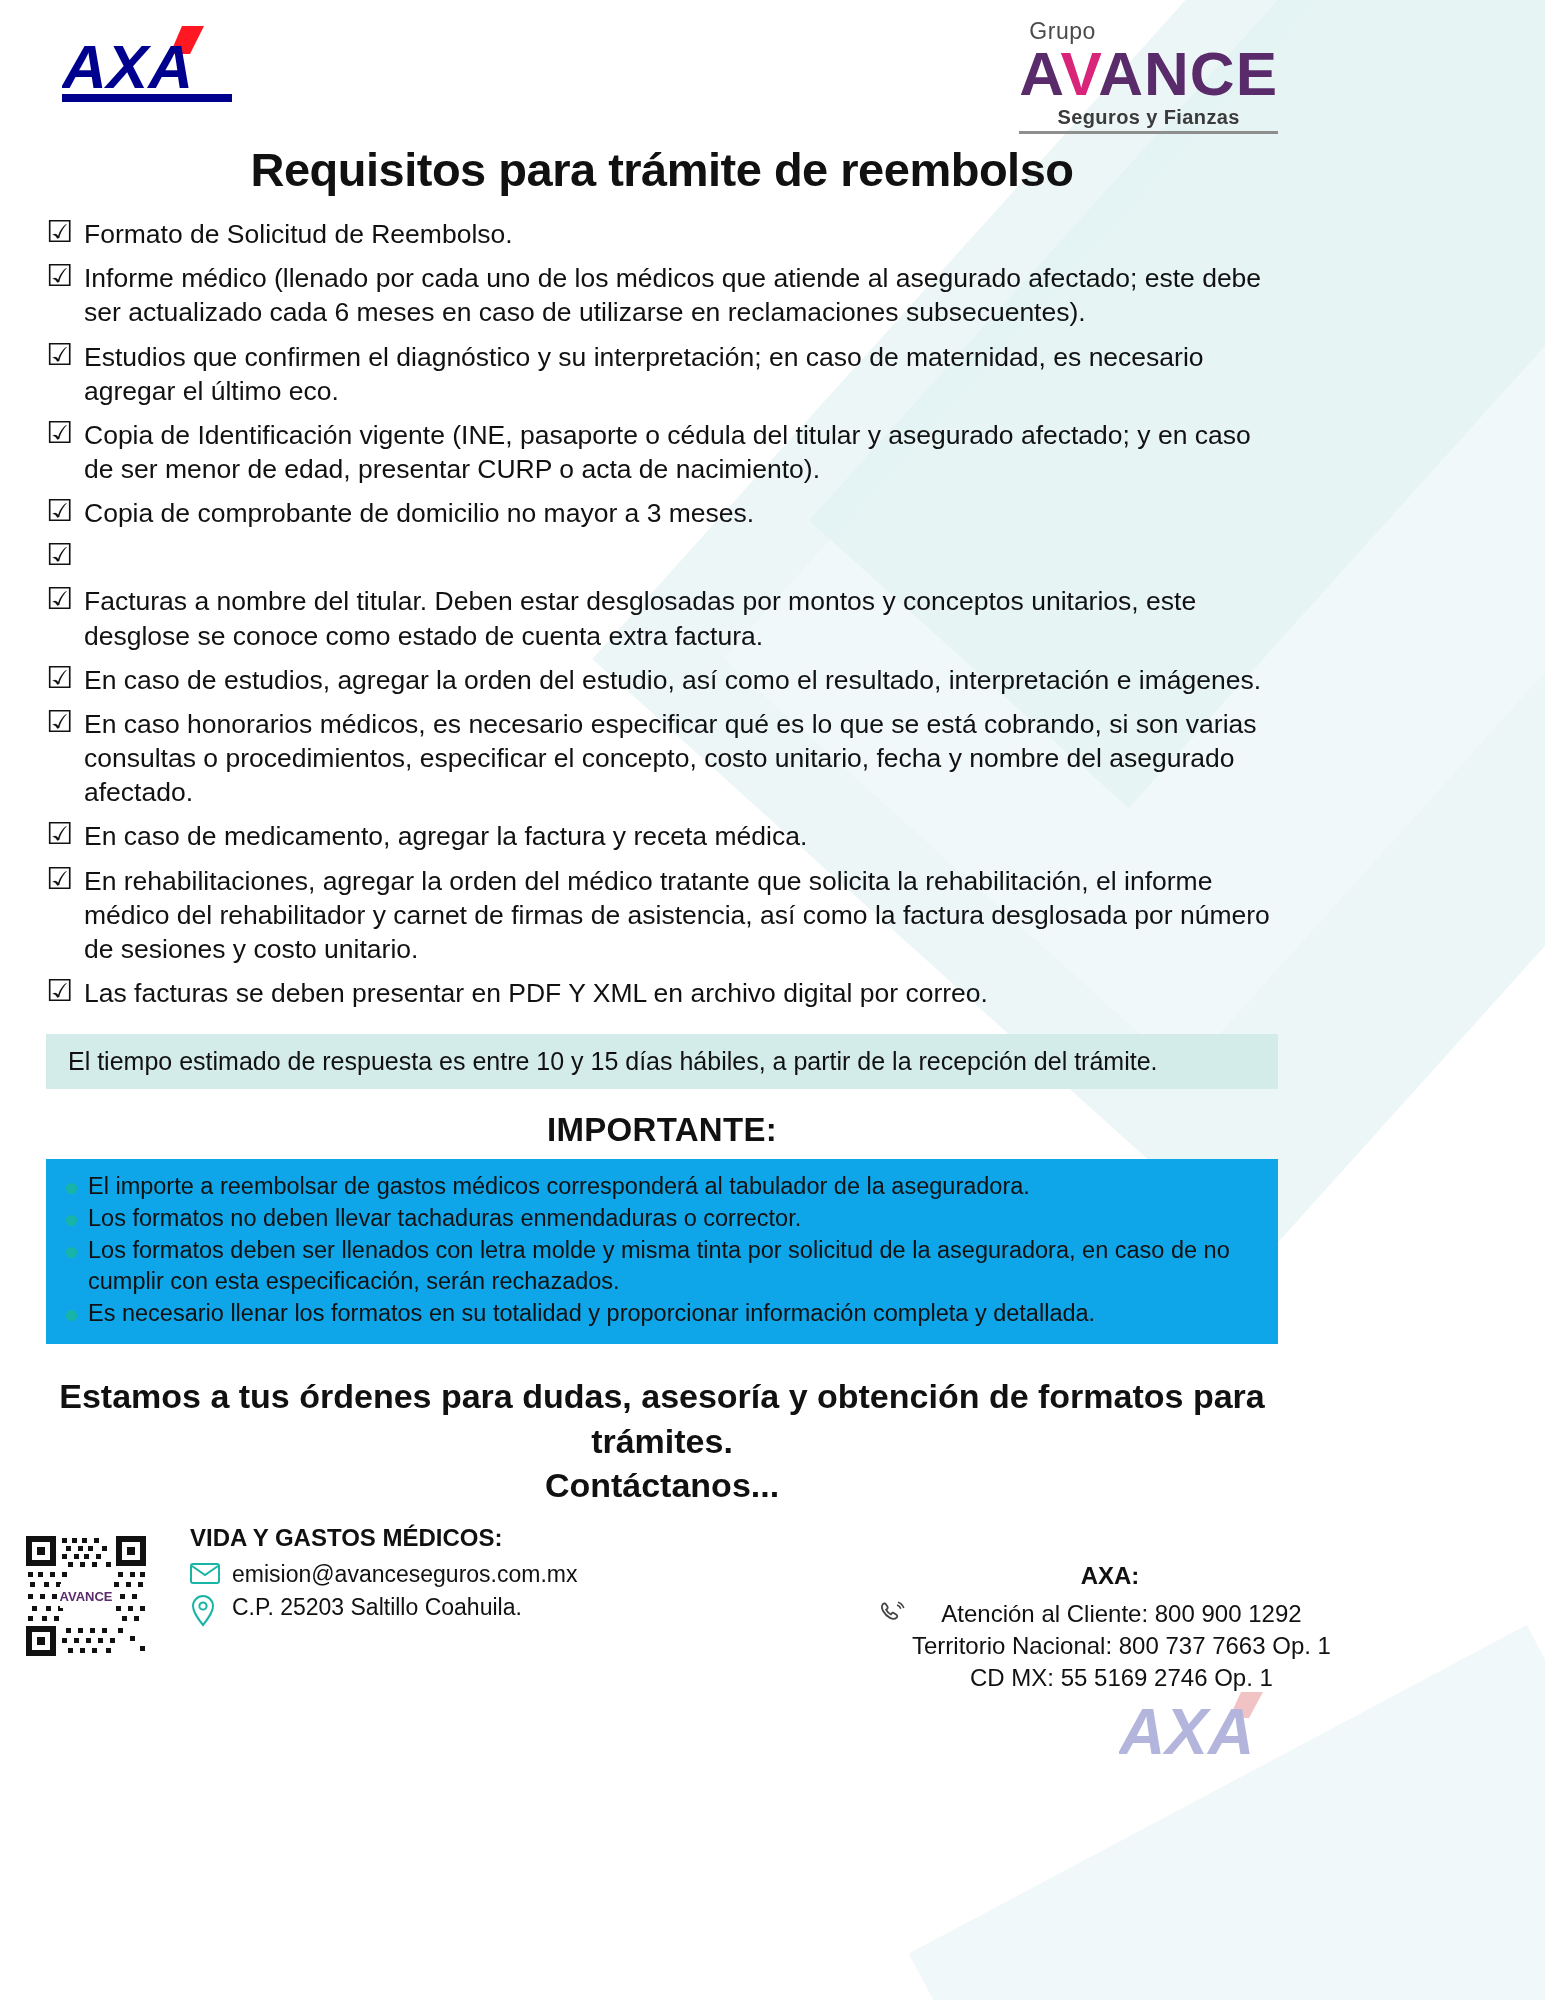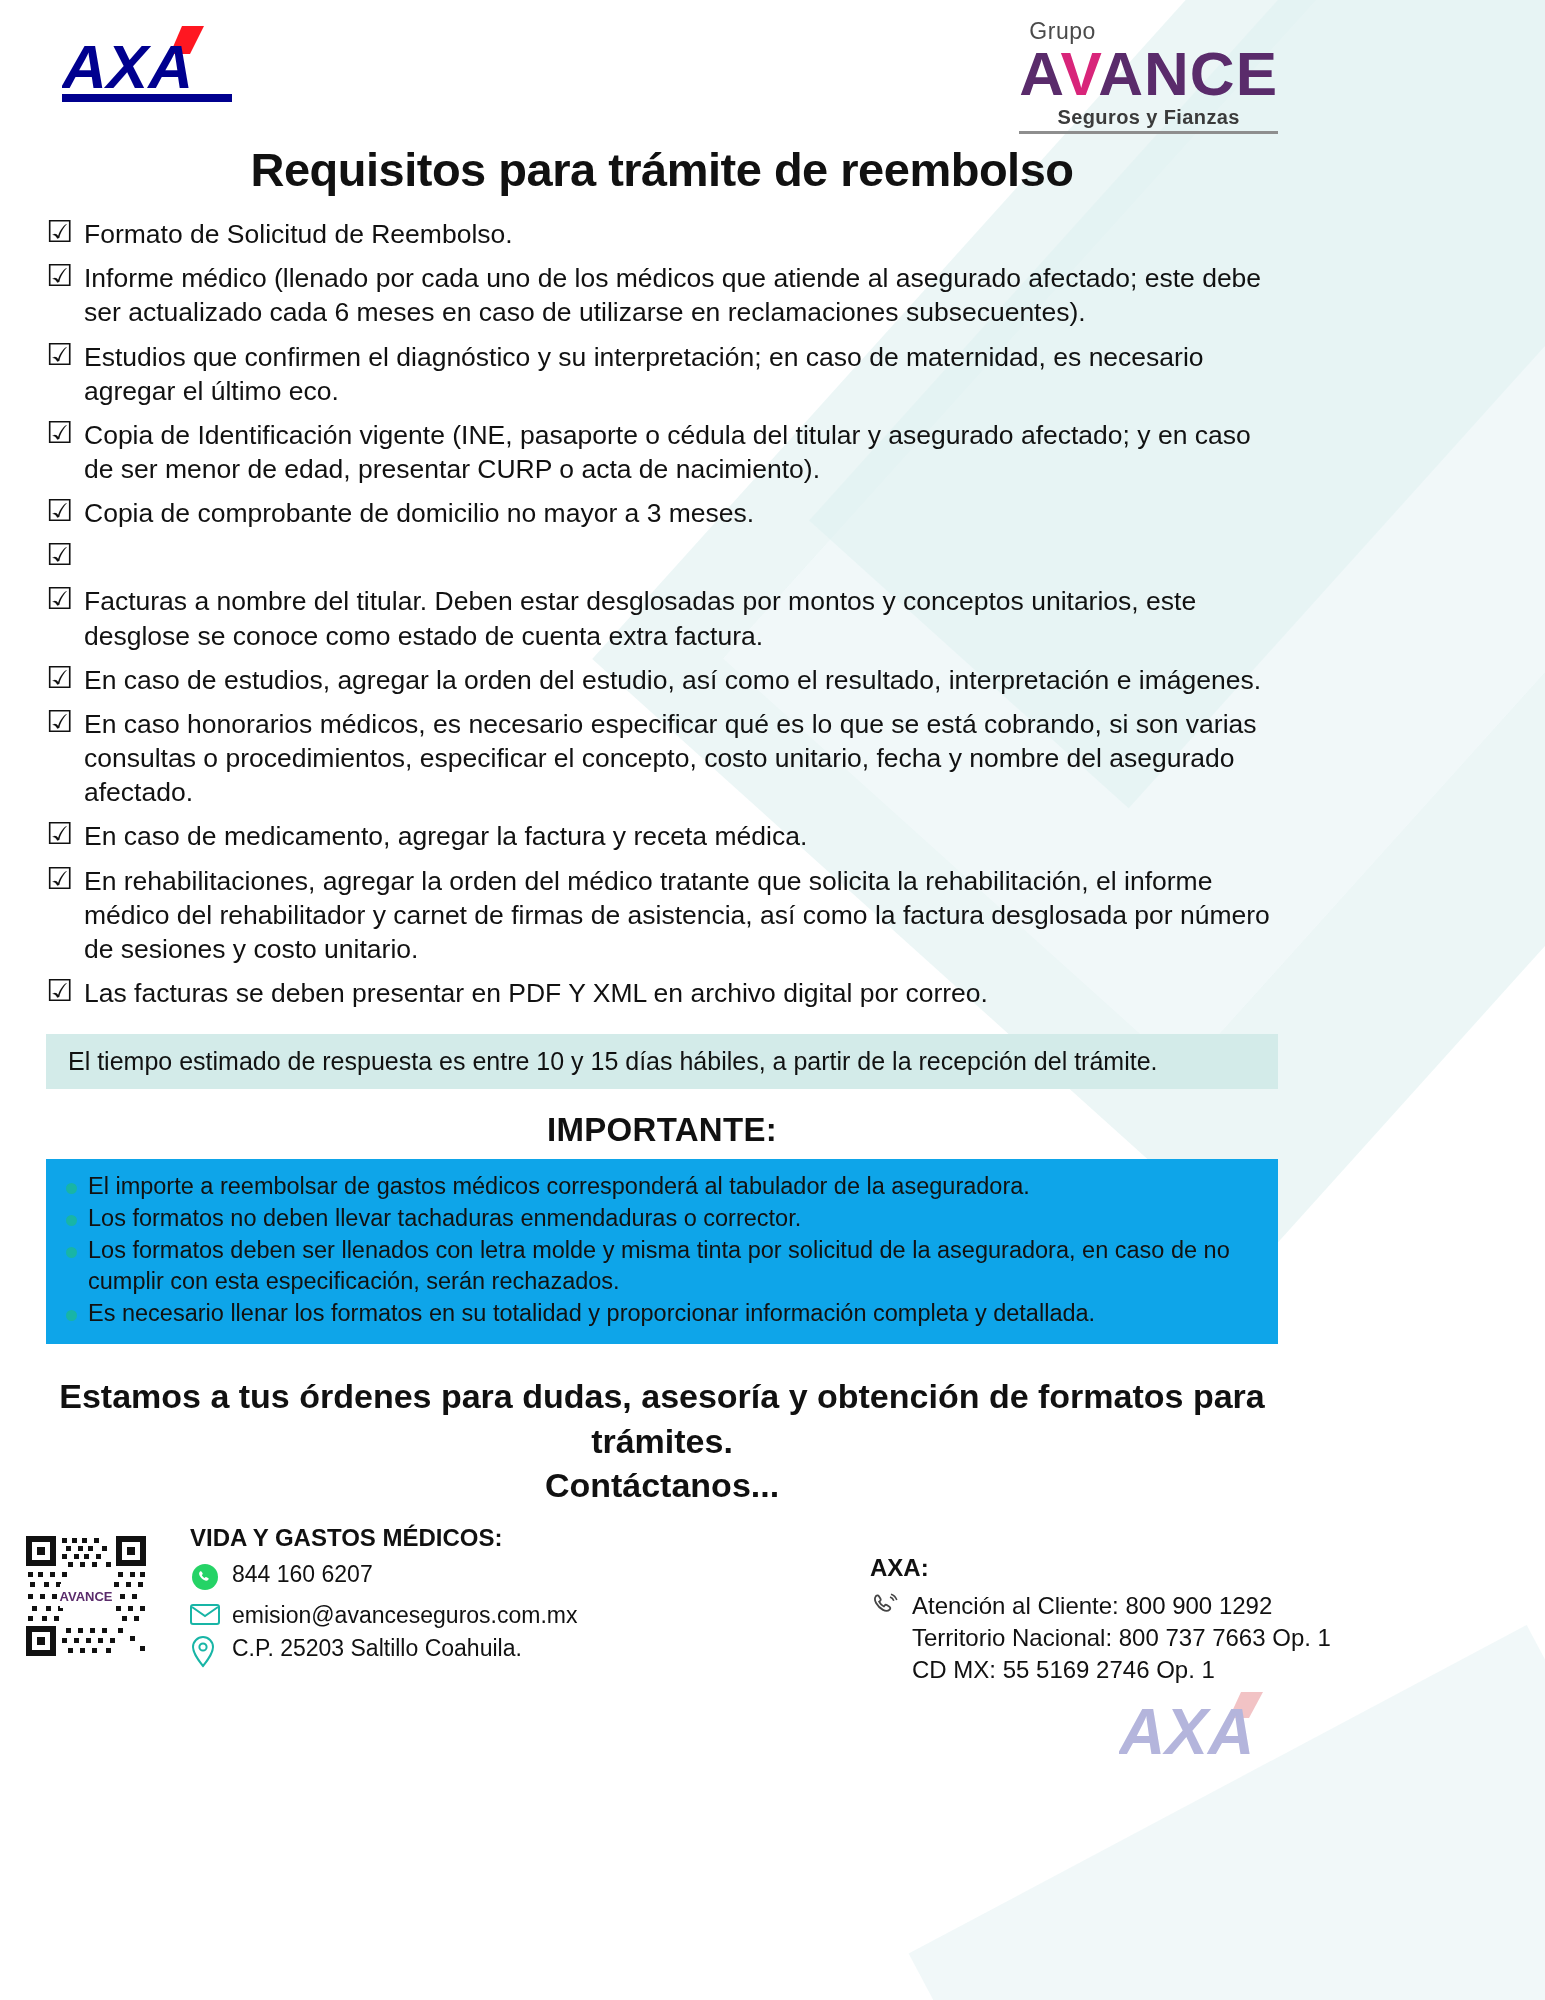--- a/index.html
+++ b/index.html
@@ -227,22 +227,23 @@
   }
   .col-vida {
     position: absolute;
     left: 190px;
     top: 0;
     width: 700px;
   }
   .col-axa {
     position: absolute;
     left: 870px;
-    top: 30px;
+    top: 38px;
     width: 480px;
+    text-align: center;
   }
   .col-title {
     font-size: 24px;
     font-weight: bold;
     color: #111;
     margin-bottom: 8px;
   }
   .contact-row {
     display: flex;
     align-items: flex-start;
@@ -481,29 +482,20 @@
             <rect x="118" y="114" width="5" height="5"></rect>
         </g>
         <rect x="38" y="52" width="52" height="24" fill="#ffffff"></rect>
         <text x="64" y="69" text-anchor="middle" font-family="Liberation Sans, sans-serif" font-size="13" font-weight="bold" fill="#5a2b6b">AVANCE</text>
       </svg>
     </div>
 
     <div class="col-vida">
       <div class="col-title">VIDA Y GASTOS MÉDICOS:</div>
 
-      <div class="contact-row">
-        <div class="c-icon">
-          <svg width="30" height="30" viewBox="0 0 30 30">
-            <circle cx="15" cy="15" r="13" fill="#25D366"></circle>
-            <path d="M10 9.5c.5-.5 1.3-.5 1.7.2l.9 1.6c.3.5.2 1-.2 1.3l-.6.5c.6 1.3 1.6 2.3 2.9 2.9l.5-.6c.3-.4.9-.5 1.3-.2l1.6.9c.7.4.7 1.2.2 1.7-1.1 1.1-2.6 1.1-4.3.2-1.7-.9-3.4-2.6-4.3-4.3-.9-1.7-.8-3.1.3-4.2z" fill="#fff"></path>
-          </svg>
-        </div>
-        <div class="c-text">844 160 6207</div>
-      </div>
 
       <div class="contact-row">
         <div class="c-icon">
           <svg width="30" height="22" viewBox="0 0 30 22">
             <rect x="1" y="2" width="28" height="19" rx="2" fill="none" stroke="#18b5a6" stroke-width="2"></rect>
             <path d="M2 4l13 9 13-9" fill="none" stroke="#18b5a6" stroke-width="2"></path>
           </svg>
         </div>
         <div class="c-text">emision@avanceseguros.com.mx</div>
       </div>

